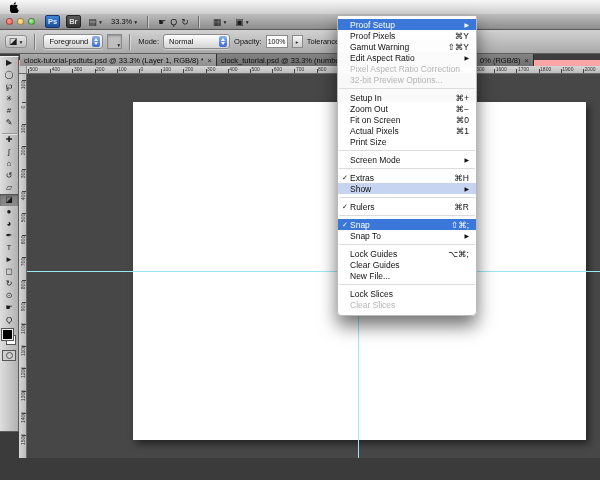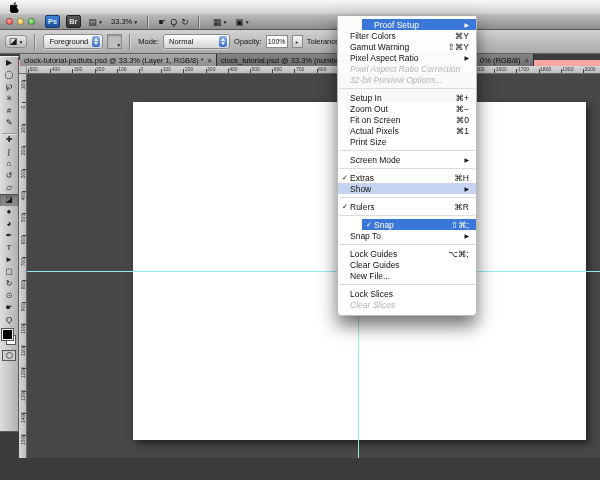--- a/index.html
+++ b/index.html
@@ -99,22 +99,22 @@
 
   
   .viewmenu{top:16px;left:337px;width:140px;background:rgba(255,255,255,.97);border:1px solid #b9b9b9;border-top:none;
             border-radius:0 0 5px 5px;box-shadow:0 10px 18px rgba(0,0,0,.55);padding:3px 0 5px;z-index:50;
             font-size:8.5px;color:#111;box-sizing:border-box;}
   .vm-item{height:11px;display:flex;align-items:center;padding:0 7px 0 4px;white-space:nowrap;}
   .vm-check{width:8px;flex:none;font-size:7px;line-height:1;}
   .vm-label{flex:1;overflow:hidden;}
   .vm-short{margin-left:8px;}
   .vm-sub{margin-left:8px;font-size:6px;}
-  .vm-item.blue{color:#fff;margin-left:24px;}
-  .vm-item.disabled{color:#b4b4b4;font-style:italic;}
+  .vm-item.blue{color:#fff;}
+  .vm-item.disabled{color:#b4b4b4;}
   .vm-sep{height:7px;margin:0 1px;position:relative;}
   .vm-sep::after{content:"";position:absolute;left:0;right:0;top:3px;border-top:1px solid #dcdcdc;}
 </style>
 </head>
 <body>
 
 <div class="abs menubar">
   <div class="apple">
     <svg width="9" height="11" viewBox="0 0 16 19" fill="#000">
       <path d="M11.6 10.1c0-2.4 2-3.6 2.1-3.7-1.1-1.7-2.9-1.9-3.5-1.9-1.5-.2-2.9.9-3.6.9-.8 0-1.9-.9-3.2-.9C1.8 4.5.3 5.5-.5 7.1c-1.8 3.2 0 7.9 1.8 10.5.9 1.3 1.9 2.7 3.3 2.6 1.3-.1 1.8-.9 3.3-.9s2 .9 3.3.8c1.4 0 2.3-1.3 3.1-2.6 1-1.5 1.4-2.9 1.4-3-.1 0-2.7-1.1-2.7-4.4z"></path>
@@ -380,31 +380,31 @@
 </div>
 
 <div class="abs viewmenu" id="viewmenu">
     <div class="vm-item blue" style="background: rgb(59, 119, 216);">
       <span class="vm-check"></span>
       <span class="vm-label">Proof Setup</span>
       <span class="vm-sub">▶</span>
     </div>
     <div class="vm-item">
       <span class="vm-check"></span>
-      <span class="vm-label">Filter Colors</span>
+      <span class="vm-label">Proof Pixels</span>
       <span class="vm-short">⌘Y</span>
     </div>
     <div class="vm-item">
       <span class="vm-check"></span>
       <span class="vm-label">Gamut Warning</span>
       <span class="vm-short">⇧⌘Y</span>
     </div>
     <div class="vm-item">
       <span class="vm-check"></span>
-      <span class="vm-label">Pixel Aspect Ratio</span>
+      <span class="vm-label">Edit Aspect Ratio</span>
       <span class="vm-sub">▶</span>
     </div>
     <div class="vm-item disabled">
       <span class="vm-check"></span>
       <span class="vm-label">Pixel Aspect Ratio Correction</span>
     </div>
     <div class="vm-item disabled">
       <span class="vm-check"></span>
       <span class="vm-label">32-bit Preview Options...</span>
     </div>

